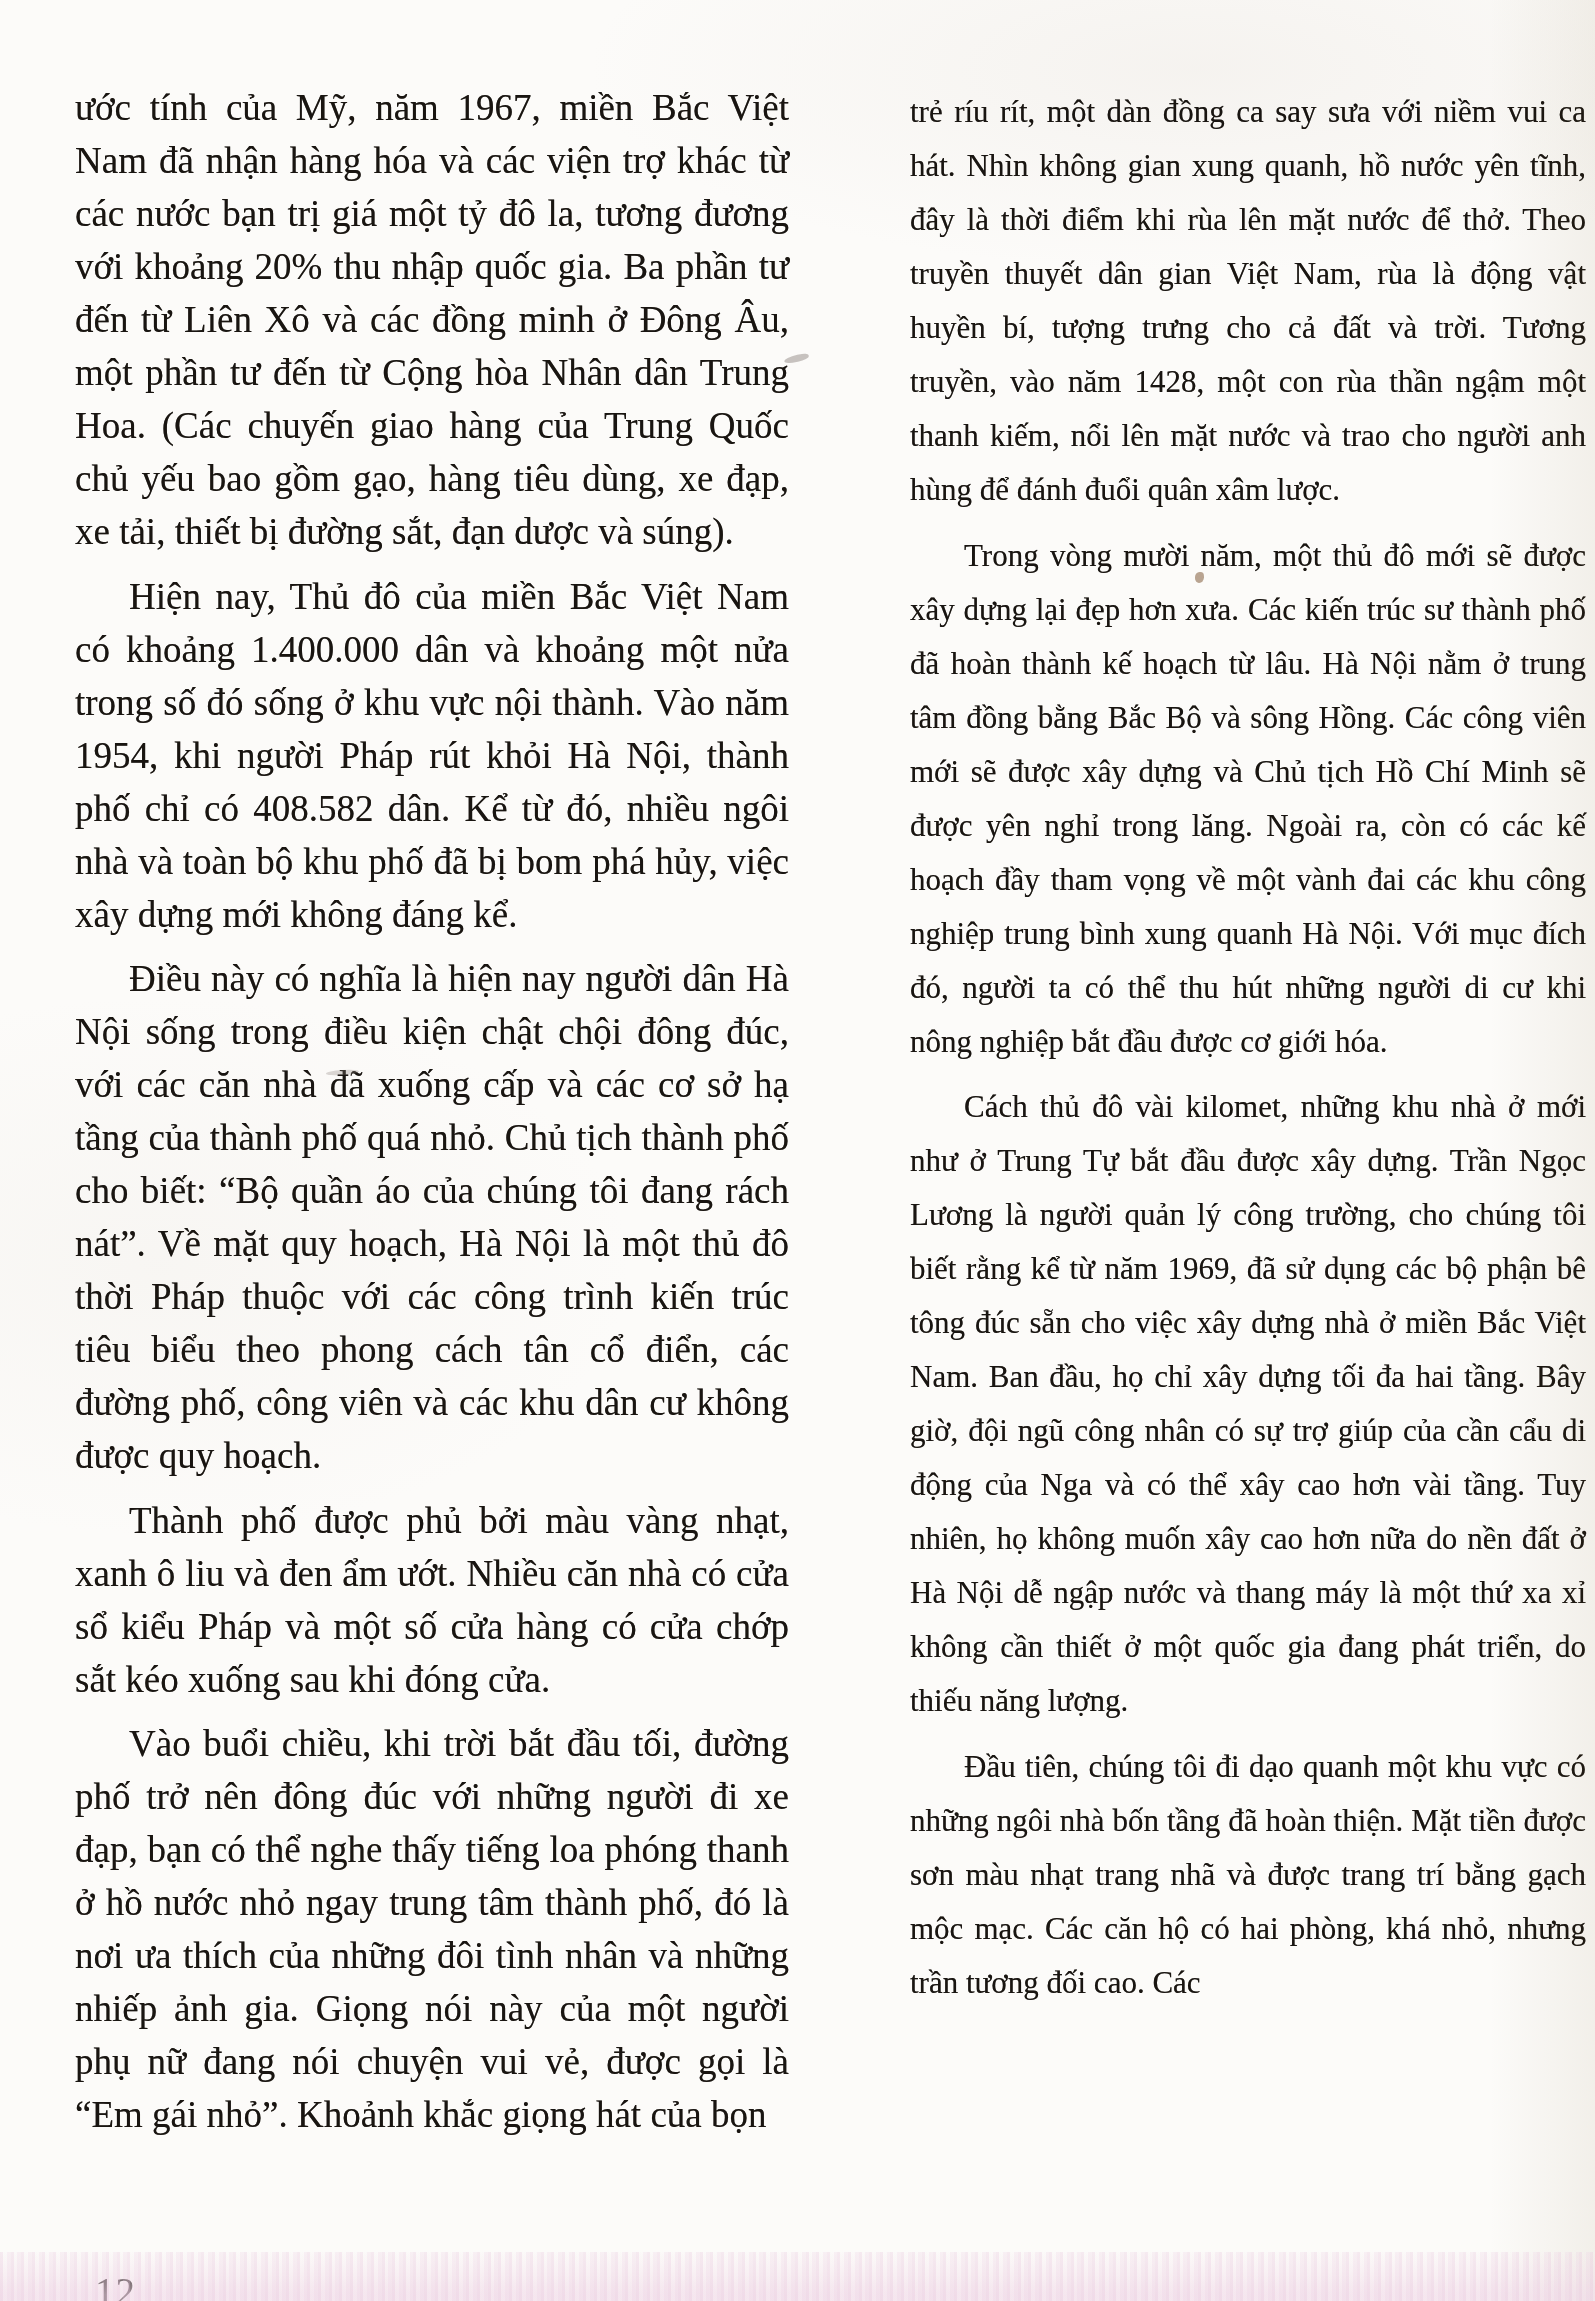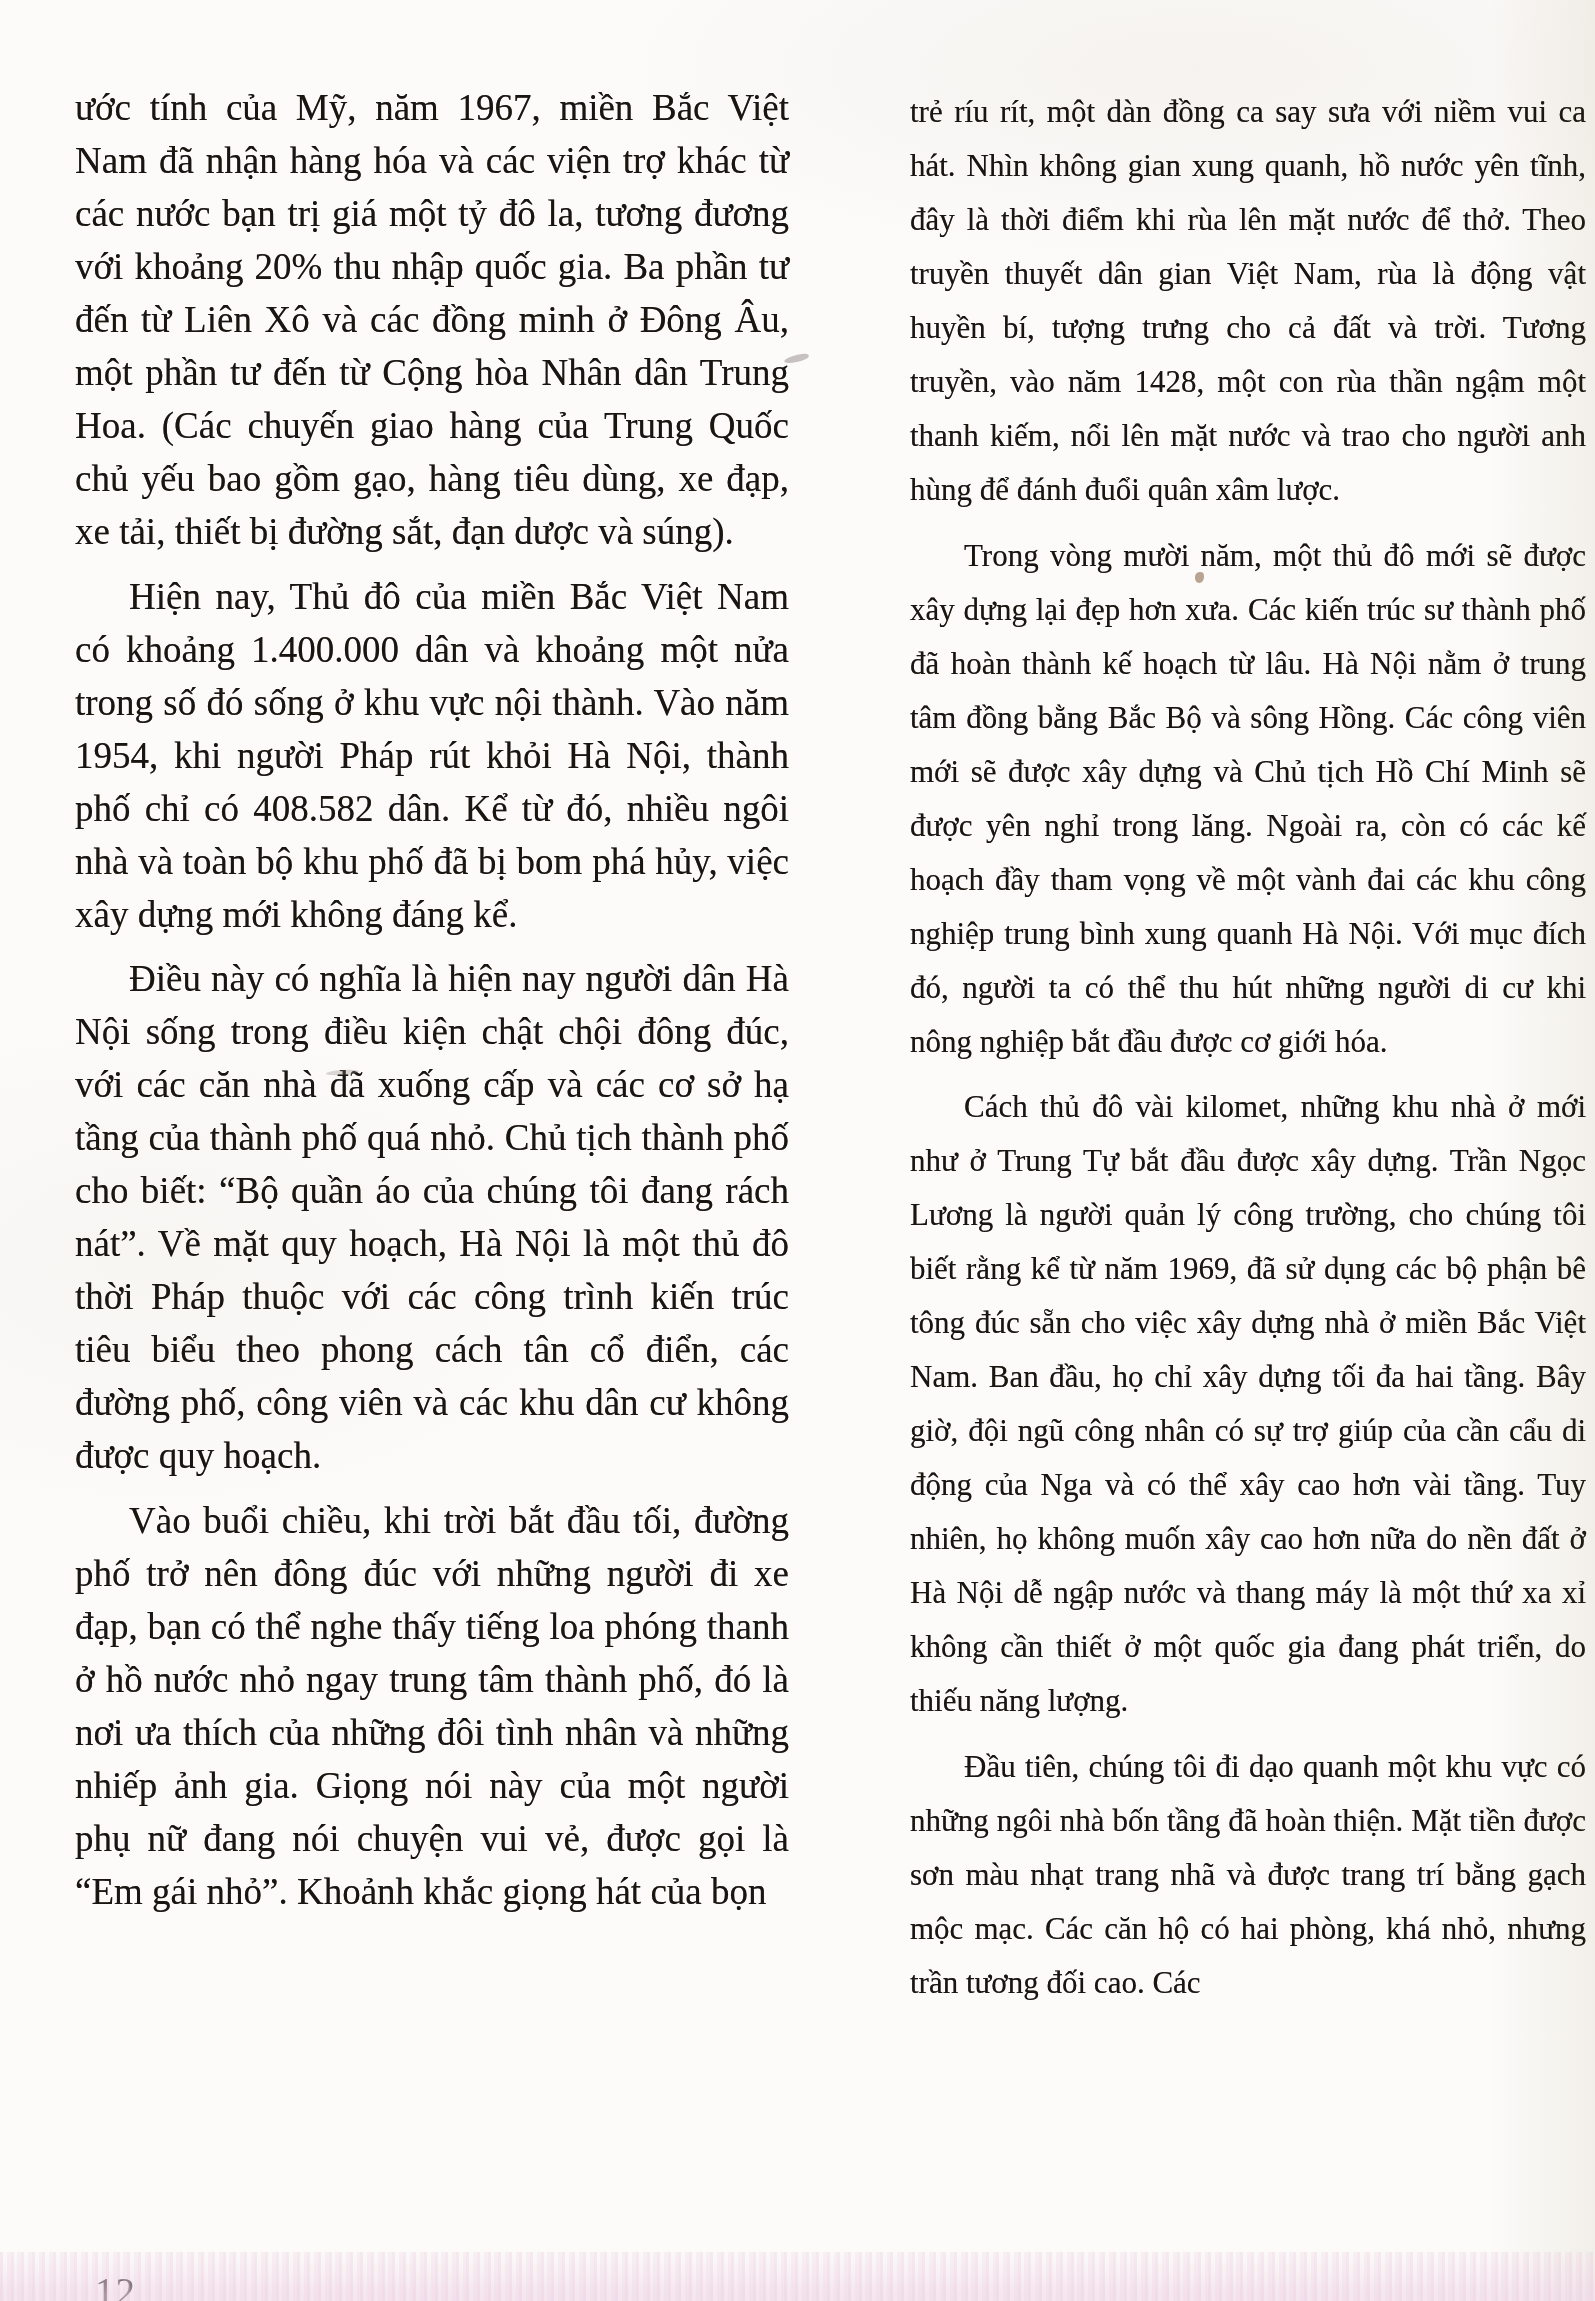--- a/index.html
+++ b/index.html
@@ -120,20 +120,21 @@
 </style>
 </head>
 <body>
 
 <div class="page">
 
   <div class="column column-left">
       <p>ước tính của Mỹ, năm 1967, miền Bắc Việt Nam đã nhận hàng hóa và các viện trợ khác từ các nước bạn trị giá một tỷ đô la, tương đương với khoảng 20% thu nhập quốc gia. Ba phần tư đến từ Liên Xô và các đồng minh ở Đông Âu, một phần tư đến từ Cộng hòa Nhân dân Trung Hoa. (Các chuyến giao hàng của Trung Quốc chủ yếu bao gồm gạo, hàng tiêu dùng, xe đạp, xe tải, thiết bị đường sắt, đạn dược và súng).</p>
       <p class="indent">Hiện nay, Thủ đô của miền Bắc Việt Nam có khoảng 1.400.000 dân và khoảng một nửa trong số đó sống ở khu vực nội thành. Vào năm 1954, khi người Pháp rút khỏi Hà Nội, thành phố chỉ có 408.582 dân. Kể từ đó, nhiều ngôi nhà và toàn bộ khu phố đã bị bom phá hủy, việc xây dựng mới không đáng kể.</p>
       <p class="indent">Điều này có nghĩa là hiện nay người dân Hà Nội sống trong điều kiện chật chội đông đúc, với các căn nhà đã xuống cấp và các cơ sở hạ tầng của thành phố quá nhỏ. Chủ tịch thành phố cho biết: “Bộ quần áo của chúng tôi đang rách nát”. Về mặt quy hoạch, Hà Nội là một thủ đô thời Pháp thuộc với các công trình kiến trúc tiêu biểu theo phong cách tân cổ điển, các đường phố, công viên và các khu dân cư không được quy hoạch.</p>
+      <p class="indent">Thành phố được phủ bởi màu vàng nhạt, xanh ô liu và đen ẩm ướt. Nhiều căn nhà có cửa sổ kiểu Pháp và một số cửa hàng có cửa chớp sắt kéo xuống sau khi đóng cửa.</p>
       <p class="indent">Vào buổi chiều, khi trời bắt đầu tối, đường phố trở nên đông đúc với những người đi xe đạp, bạn có thể nghe thấy tiếng loa phóng thanh ở hồ nước nhỏ ngay trung tâm thành phố, đó là nơi ưa thích của những đôi tình nhân và những nhiếp ảnh gia. Giọng nói này của một người phụ nữ đang nói chuyện vui vẻ, được gọi là “Em gái nhỏ”. Khoảnh khắc giọng hát của bọn</p>
     </div>
 
   <div class="column column-right">
       <p>trẻ ríu rít, một dàn đồng ca say sưa với niềm vui ca hát. Nhìn không gian xung quanh, hồ nước yên tĩnh, đây là thời điểm khi rùa lên mặt nước để thở. Theo truyền thuyết dân gian Việt Nam, rùa là động vật huyền bí, tượng trưng cho cả đất và trời. Tương truyền, vào năm 1428, một con rùa thần ngậm một thanh kiếm, nổi lên mặt nước và trao cho người anh hùng để đánh đuổi quân xâm lược.</p>
       <p class="indent">Trong vòng mười năm, một thủ đô mới sẽ được xây dựng lại đẹp hơn xưa. Các kiến trúc sư thành phố đã hoàn thành kế hoạch từ lâu. Hà Nội nằm ở trung tâm đồng bằng Bắc Bộ và sông Hồng. Các công viên mới sẽ được xây dựng và Chủ tịch Hồ Chí Minh sẽ được yên nghỉ trong lăng. Ngoài ra, còn có các kế hoạch đầy tham vọng về một vành đai các khu công nghiệp trung bình xung quanh Hà Nội. Với mục đích đó, người ta có thể thu hút những người di cư khi nông nghiệp bắt đầu được cơ giới hóa.</p>
       <p class="indent">Cách thủ đô vài kilomet, những khu nhà ở mới như ở Trung Tự bắt đầu được xây dựng. Trần Ngọc Lương là người quản lý công trường, cho chúng tôi biết rằng kể từ năm 1969, đã sử dụng các bộ phận bê tông đúc sẵn cho việc xây dựng nhà ở miền Bắc Việt Nam. Ban đầu, họ chỉ xây dựng tối đa hai tầng. Bây giờ, đội ngũ công nhân có sự trợ giúp của cần cẩu di động của Nga và có thể xây cao hơn vài tầng. Tuy nhiên, họ không muốn xây cao hơn nữa do nền đất ở Hà Nội dễ ngập nước và thang máy là một thứ xa xỉ không cần thiết ở một quốc gia đang phát triển, do thiếu năng lượng.</p>
       <p class="indent">Đầu tiên, chúng tôi đi dạo quanh một khu vực có những ngôi nhà bốn tầng đã hoàn thiện. Mặt tiền được sơn màu nhạt trang nhã và được trang trí bằng gạch mộc mạc. Các căn hộ có hai phòng, khá nhỏ, nhưng trần tương đối cao. Các</p>
     </div>
 

